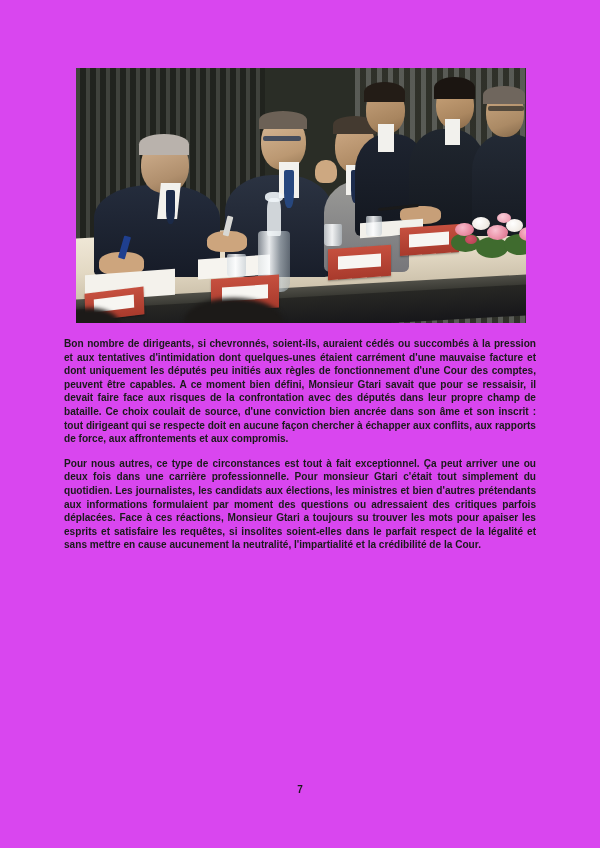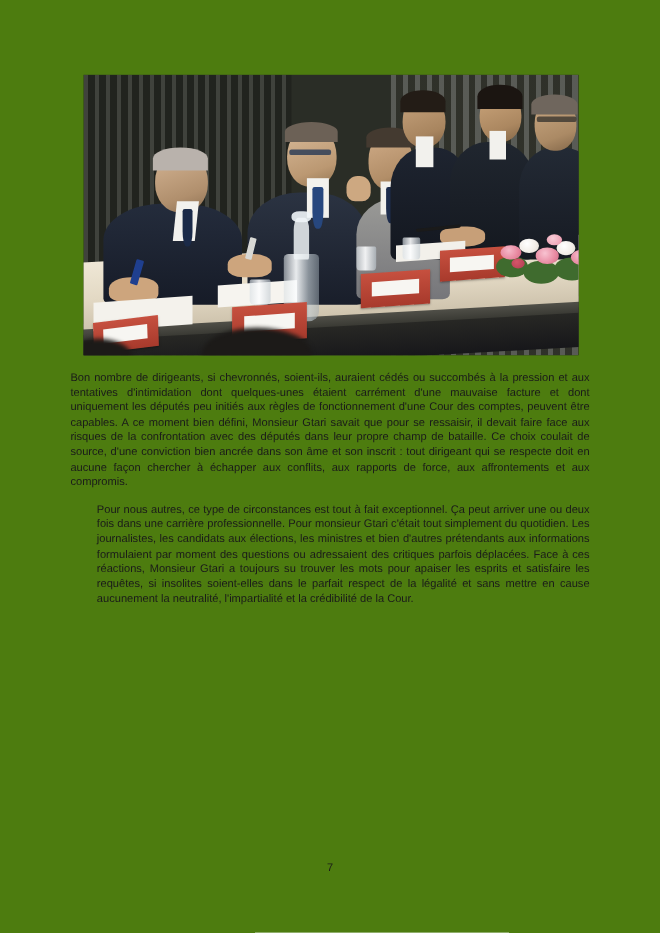--- a/index.html
+++ b/index.html
@@ -11,21 +11,22 @@
     width: 600px;
     height: 848px;
     position: relative;
     font-family: "Liberation Sans", sans-serif;
     overflow: hidden;
   }
 
   .page {
     position: absolute;
     inset: 0;
-    background: #4d7c0f;
+    background: #d946ef;
+    font-weight: bold;
   }
 
   
   .figure {
     position: absolute;
     left: 76px;
     top: 68px;
     width: 450px;
     height: 255px;
     overflow: hidden;
@@ -167,21 +168,21 @@
     width: 472px;
   }
   .para {
     font-size: 10.1px;
     line-height: 13.6px;
     color: #1a1a1a;
     text-align: justify;
     margin: 0 0 11px 0;
     font-family: "Liberation Sans", sans-serif;
   }
-  .para:last-child { margin-bottom: 0; margin-left: 24px; }
+  .para:last-child { margin-bottom: 0; }
 
   
   .page-number {
     position: absolute;
     left: 0;
     top: 784px;
     width: 600px;
     text-align: center;
     font-size: 10px;
     color: #1a1a1a;

